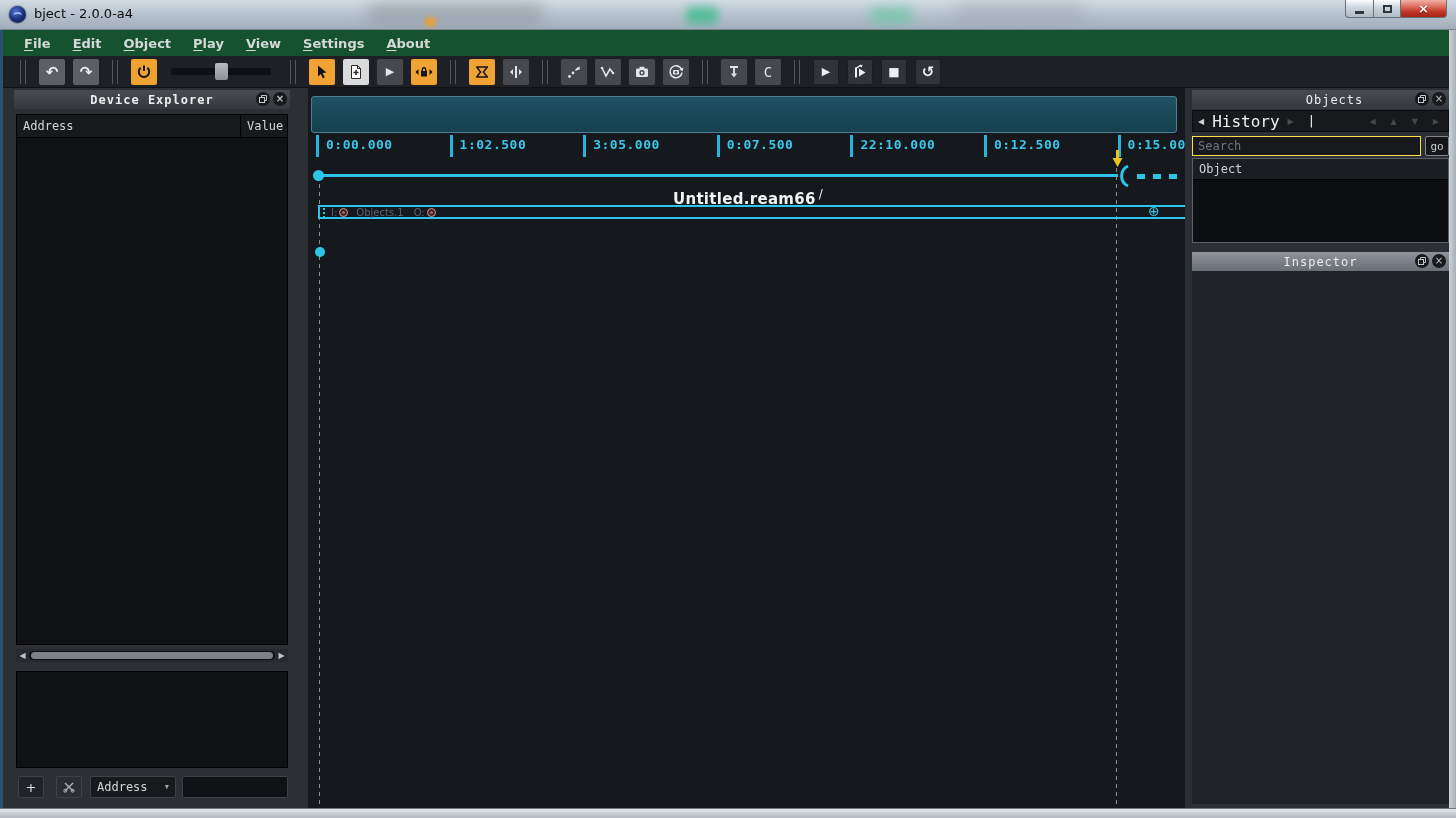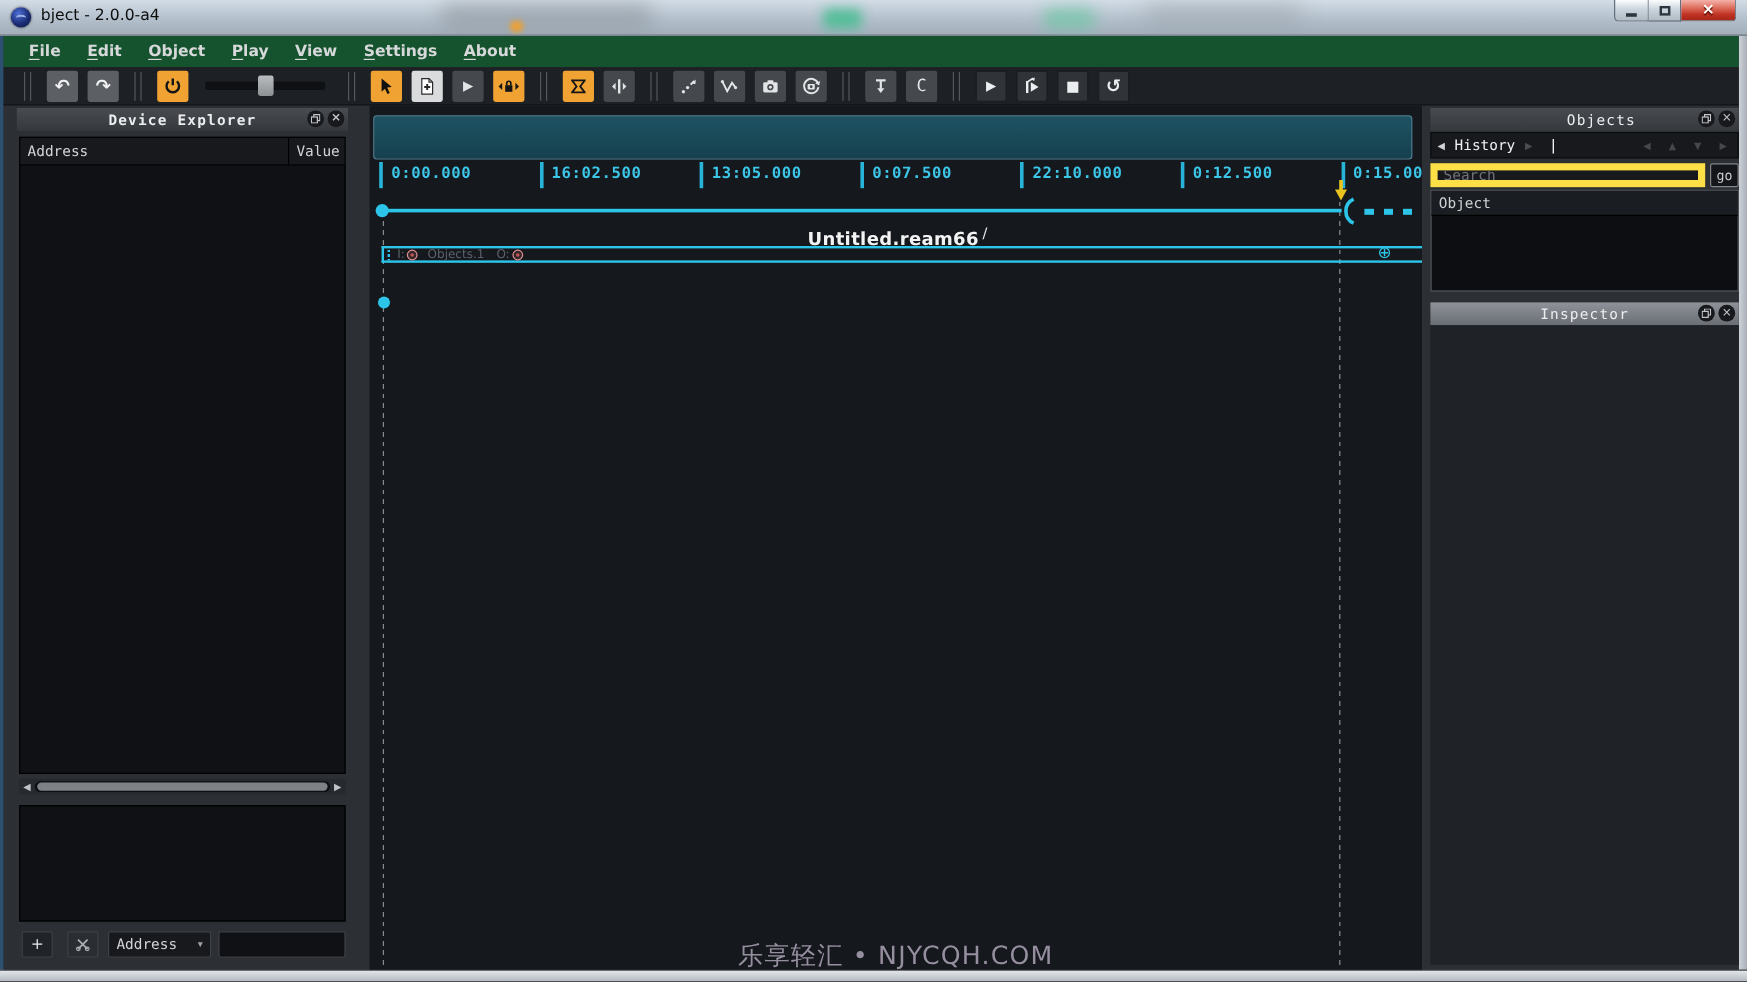--- a/index.html
+++ b/index.html
@@ -123,27 +123,27 @@
   #watermark { position:absolute; left:0; top:694px; width:877px; text-align:center; font-size:21px;
     color:#968fa0; letter-spacing:1px; }
 
   
   #right-dock { position:absolute; left:1189px; top:0; width:257px; height:718px; }
   #objects-panel .dock-titlebar { top:2px;padding-left:28px; }
   #history-row { position:absolute; left:0; right:0; top:22px; height:22px; background:#17191d;
     border:1px solid #0b0d0f; display:flex; align-items:center; padding:0 5px; }
   .hist-arrow { font-size:8px; color:#cfd2d5; }
   .hist-arrow.dim { color:#4a4d51; }
-  #history-label { color:#eef0f2; font-size:12px; margin:0 8px; }
+  #history-label { color:#eef0f2; font-size:16px; margin:0 8px; }
   #history-caret { color:#fff; margin-left:14px; font-size:12px; }
   #history-nav { margin-left:auto; display:flex; gap:15px; padding-right:4px; }
   #history-nav span { font-size:8px; color:#44474b; }
   #search-row { position:absolute; left:0; right:0; top:48px; height:21px; }
   #search-input { position:absolute; left:0; top:0; width:229px; height:20px; background:#17191d;
-    border:6px solid #fde047; color:#cfd2d5; font-family:"DejaVu Sans Mono",monospace; font-size:12px; padding:0 5px; }
+    border:1px solid #fde047; color:#cfd2d5; font-family:"DejaVu Sans Mono",monospace; font-size:12px; padding:0 5px; }
   #search-input::placeholder { color:#6f7377; }
   #go-btn { position:absolute; right:0; top:0; width:24px; height:20px; background:#141619;
     border:1px solid #83868a; border-radius:2px; color:#caccd0; font-family:"DejaVu Sans Mono",monospace;
     font-size:11px; display:flex; align-items:center; justify-content:center; }
   #object-box { position:absolute; left:0; right:0; top:70px; height:85px; border:1px solid #5c6064; background:#0c0e11; }
   #object-header { height:21px; background:#1a1d21; border-bottom:1px solid #000; color:#cfd2d5;
     font-size:12px; line-height:20px; padding-left:6px; }
   #inspector-panel .dock-titlebar { top:164px; }
   #inspector-body { position:absolute; left:0; right:0; top:183px; height:533px; background:#1f2227; }
 
@@ -355,22 +355,22 @@
       </div>
       <input id="ctl-input" class="mono" value="" style="">
     </div>
   </div>
 
   <div id="score-canvas">
     <div id="minimap"></div>
     <div id="ruler">
 
     <div class="tick">0:00.000</div>
-        <div class="tick">16:02.500</div>
-        <div class="tick">13:05.000</div>
+        <div class="tick">1:02.500</div>
+        <div class="tick">3:05.000</div>
         <div class="tick">0:07.500</div>
         <div class="tick">22:10.000</div>
         <div class="tick">0:12.500</div>
         <div class="tick">0:15.000</div>
       </div>
     <div id="vdash-start" class="vdash"></div>
     <div id="vdash-end" class="vdash"></div>
     <div id="marker-yellow">
       <svg width="13" height="18" viewBox="0 0 13 18">
           <path d="M6.5 0 V9" stroke="#e9c41f" stroke-width="3"></path>
@@ -391,21 +391,20 @@
     </div>
     <div id="scenario-row">
       <span id="scenario-handle"></span>
       <span class="sc-label">I:</span>
       <span class="port-dot"></span>
       <span class="sc-label" id="scenario-name">Objects.1</span>
       <span class="sc-label">O:</span>
       <span class="port-dot"></span>
       <span id="add-state">⊕</span>
     </div>
-    <div id="watermark">乐享轻汇 • NJYCQH.COM</div>
   </div>
 
   <div id="right-dock">
     <div id="objects-panel">
       <div class="dock-titlebar">
         <span class="dock-title">Objects</span>
         <span class="dock-btns">
           <span class="dock-btn">
               <svg width="8" height="8" viewBox="0 0 8 8">
                 <rect x="0.5" y="2.5" width="5" height="5" fill="none" stroke="#c3c5c8"></rect>

